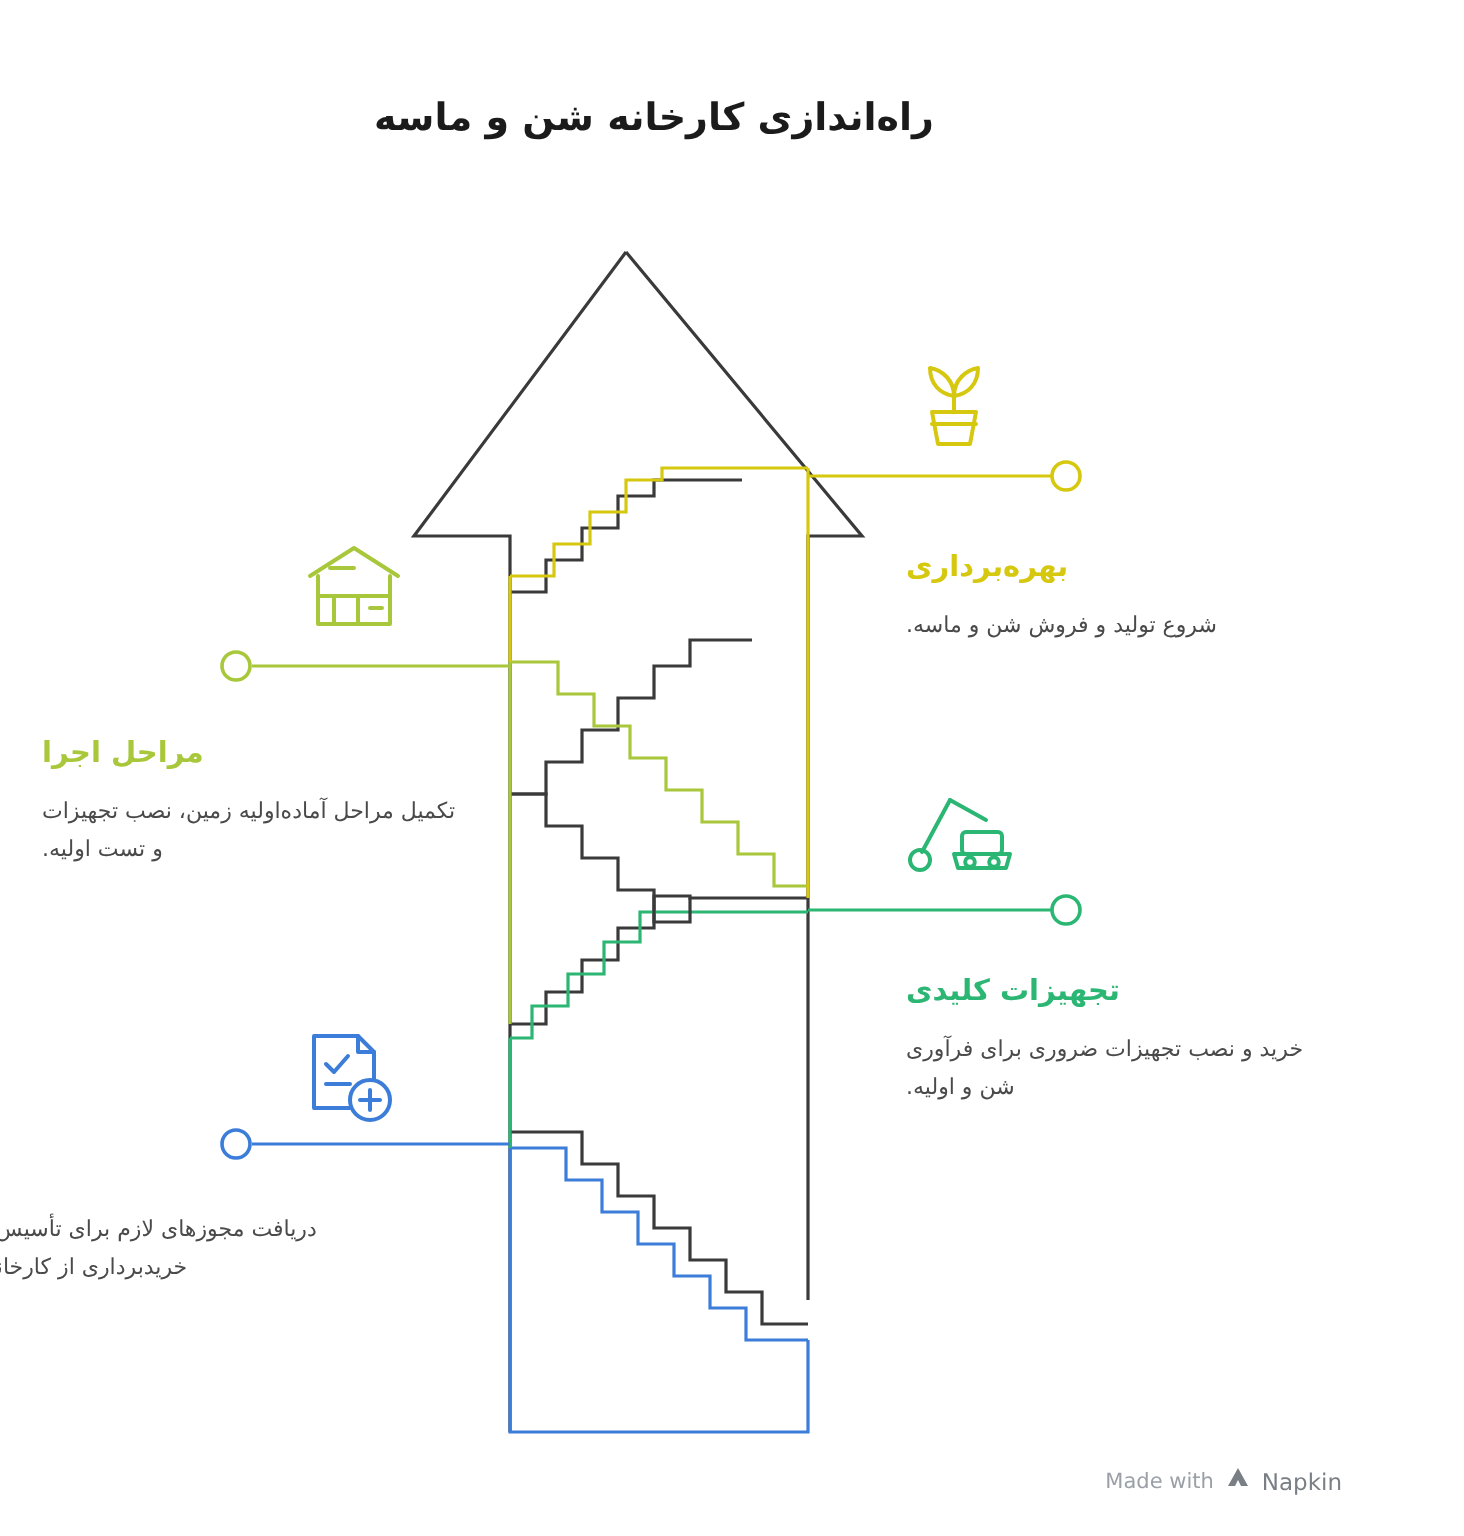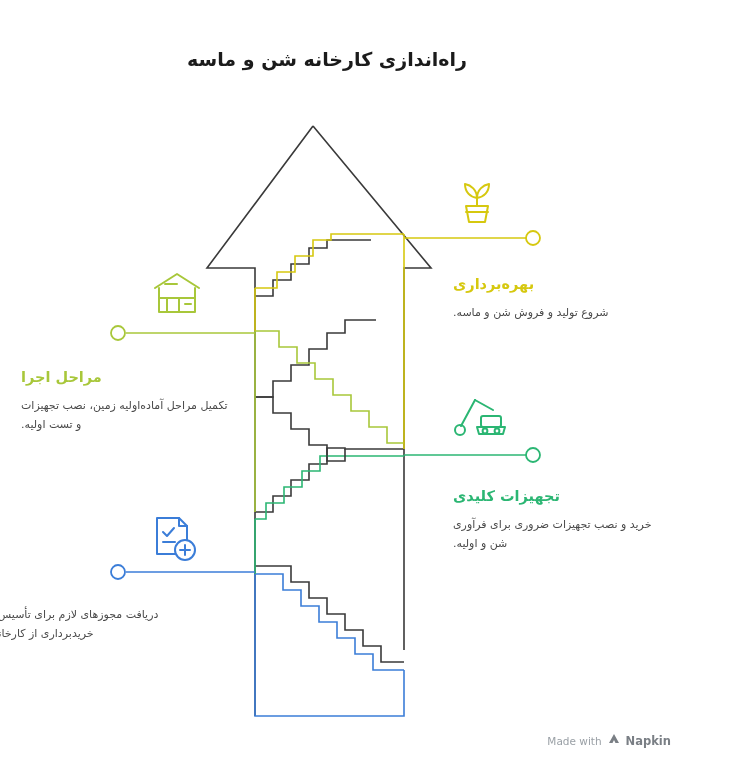--- a/index.html
+++ b/index.html
@@ -87,21 +87,21 @@
     gap: 5px;
     direction: ltr;
   }
   .footer-text {
     font-size: 10.5px;
     color: #9aa0a6;
   }
   .footer-brand {
     font-size: 11.5px;
     color: #7a7f85;
-    font-weight: bold;
+    font-weight: normal;
   }
 </style>
 </head>
 <body>
 
 <div id="stage">
 
   <div class="title">راه‌اندازی کارخانه شن و ماسه</div>
 
   <svg class="diagram" viewBox="0 0 732 768">

